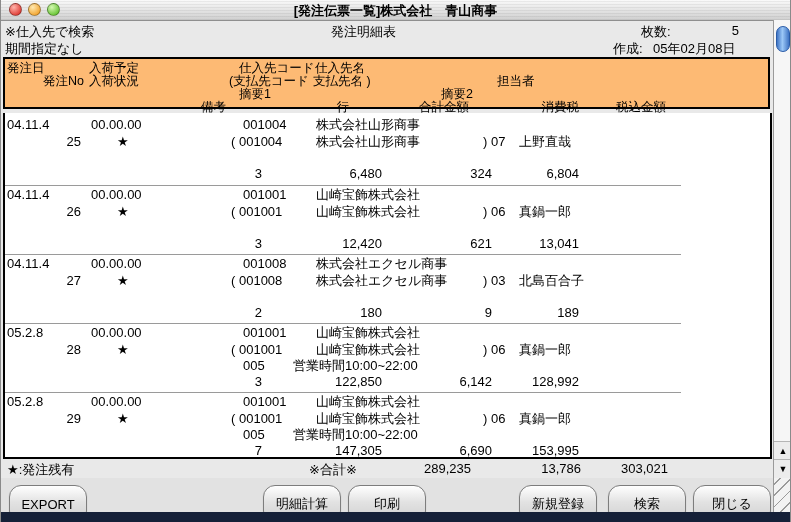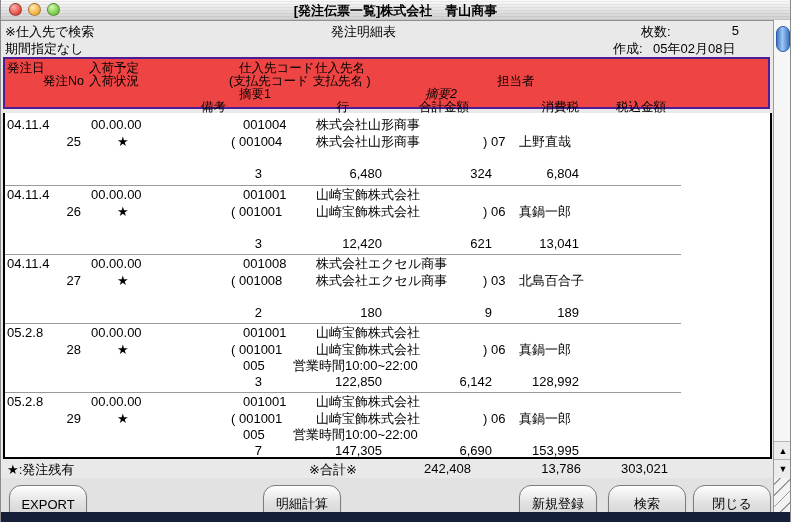--- a/index.html
+++ b/index.html
@@ -13,22 +13,22 @@
     border-bottom:1px solid #8f8f8f;}
   .title{position:absolute;left:0;right:0;top:2px;text-align:center;font-size:13px;font-weight:bold;white-space:nowrap;}
   .lights{position:absolute;left:8px;top:3px;display:flex;gap:6px;}
   .light{width:13px;height:13px;border-radius:50%;border:1px solid rgba(0,0,0,.35);box-sizing:border-box;}
   .red{background:radial-gradient(circle at 35% 30%,#ffb3aa,#e0413a 75%);}
   .yellow{background:radial-gradient(circle at 35% 30%,#ffe9b0,#f2a735 75%);}
   .green{background:radial-gradient(circle at 35% 30%,#d4f8b0,#6cc63a 75%);}
   
   .infobar span{position:absolute;font-size:13px;white-space:nowrap;}
   
-  .headerbox{position:absolute;left:2px;top:57px;width:767px;height:52px;border:2px solid #4c1d95;
-             background:#ef4444;box-sizing:border-box;}
+  .headerbox{position:absolute;left:2px;top:57px;width:767px;height:52px;border:2px solid #000000;
+             background:#fdba74;box-sizing:border-box;}
   .headerbox span{position:absolute;font-size:12.5px;white-space:nowrap;}
   
   .dataarea{position:absolute;left:2px;top:113px;width:769px;height:346px;background:#fff;
             border-left:2px solid #000;border-right:2px solid #000;border-bottom:2px solid #000;box-sizing:border-box;}
   .rec{position:absolute;left:0;width:676px;height:69px;}
   .rec.sep{border-top:1px solid #9a9a9a;}
   .rec span{position:absolute;font-size:13px;white-space:nowrap;line-height:15px;}
   .l1{top:1px;} .l2{top:18px;} .l3{top:34px;} .l4{top:50px;}
   .x-date{left:2px;} .x-plan{left:86px;} .x-no{left:34px;width:42px;text-align:right;}
   .x-star{left:112px;} .x-code{left:238px;} .x-pcode{left:226px;} .x-name{left:311px;}
@@ -86,21 +86,21 @@
     <span style="left:2px;top:1px;">発注日</span>
     <span style="left:84px;top:1px;">入荷予定</span>
     <span style="left:234px;top:1px;">仕入先コード</span>
     <span style="left:310px;top:1px;">仕入先名</span>
     <span style="left:38px;top:14px;">発注No</span>
     <span style="left:84px;top:14px;">入荷状況</span>
     <span style="left:224px;top:14px;">(支払先コード</span>
     <span style="left:308px;top:14px;">支払先名 )</span>
     <span style="left:492px;top:14px;">担当者</span>
     <span style="left:234px;top:27px;">摘要1</span>
-    <span style="left:420px;top:27px;font-style:italic;">摘要2</span>
+    <span style="left:436px;top:27px;">摘要2</span>
     <span style="left:196px;top:40px;">備考</span>
     <span style="right:419px;top:40px;">行</span>
     <span style="right:299px;top:40px;">合計金額</span>
     <span style="right:189px;top:40px;">消費税</span>
     <span style="right:102px;top:40px;">税込金額</span>
   </div>
 
   <div class="dataarea">
 
     <div class="rec" style="top:3px;">
@@ -190,28 +190,29 @@
       <span class="l4 x-total">147,305</span>
       <span class="l4 x-tax">6,690</span>
       <span class="l4 x-wtax">153,995</span>
     </div>
 
   </div>
 
   <div class="totalsbar">
     <span class="t-legend">★:発注残有</span>
     <span class="t-label">※合計※</span>
-    <span class="t-total">242,408</span>
+    <span class="t-total">289,235</span>
     <span class="t-tax">13,786</span>
     <span class="t-wtax">303,021</span>
   </div>
 
   <div class="buttonbar">
     <button class="btn" style="left:8px;width:78px;">EXPORT</button>
     <button class="btn" style="left:262px;width:78px;">明細計算</button>
+    <button class="btn" style="left:347px;width:78px;">印刷</button>
     <button class="btn" style="left:518px;width:78px;">新規登録</button>
     <button class="btn" style="left:607px;width:78px;">検索</button>
     <button class="btn" style="left:692px;width:78px;">閉じる</button>
   </div>
 
   <div class="scrollbar">
     <div class="thumb"></div>
     <div class="sb-btn sb-up">▲</div>
     <div class="sb-btn sb-down">▼</div>
   </div>

